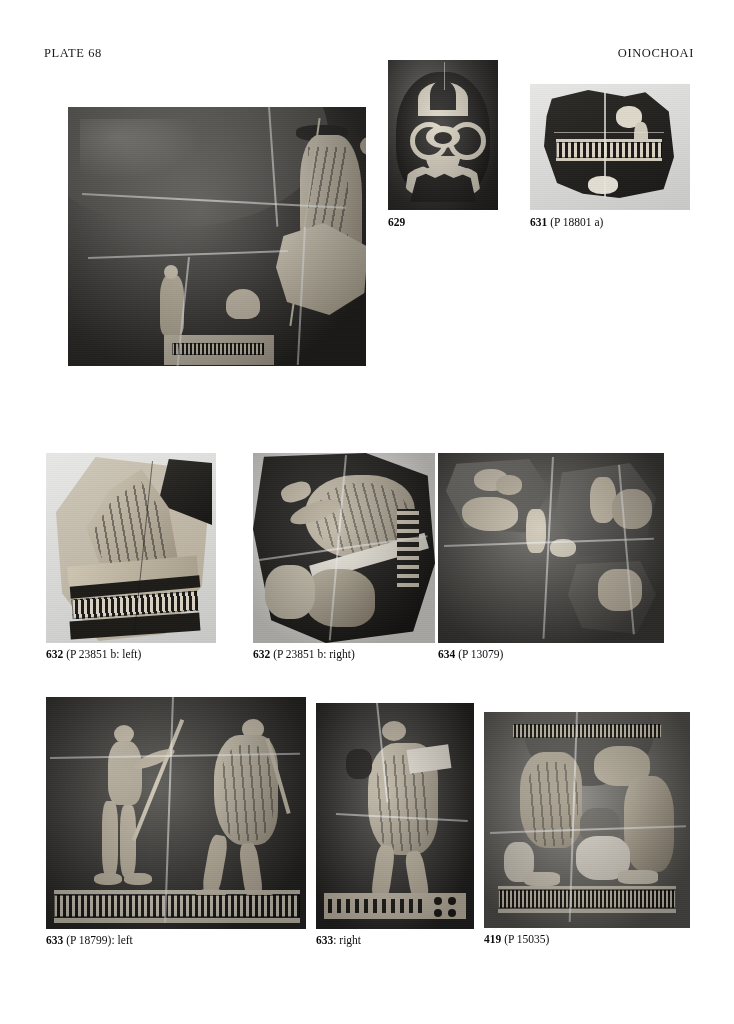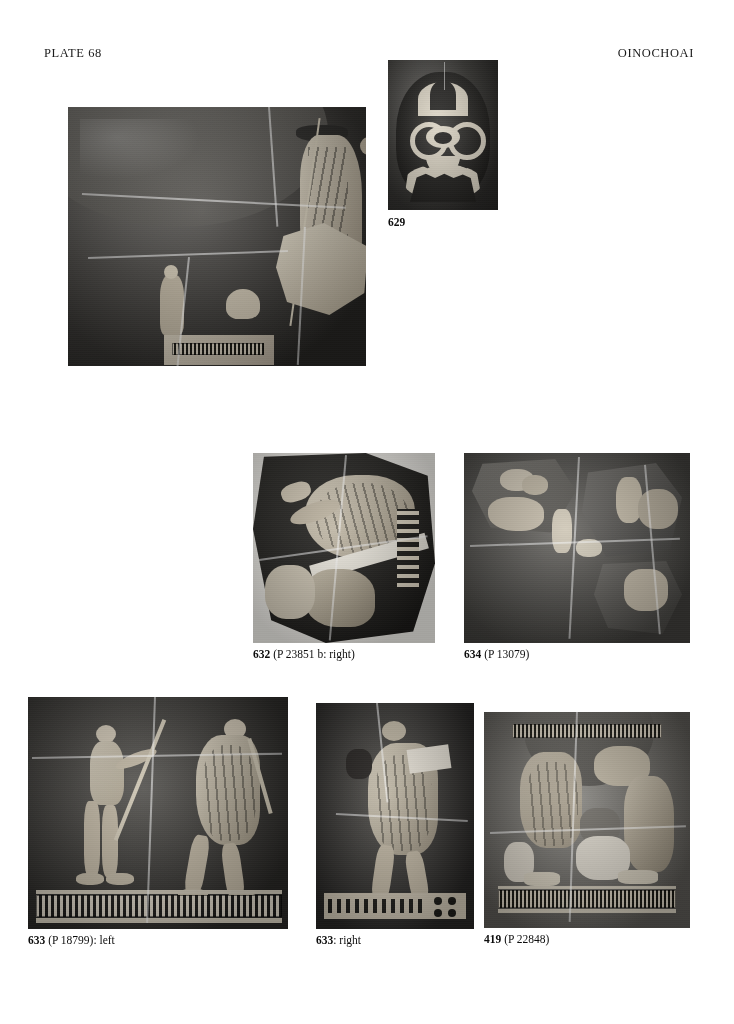--- a/index.html
+++ b/index.html
@@ -148,20 +148,41 @@
       <div class="sh" style="left:22px; top:112px; width:66px; height:30px; background:#232220; clip-path:polygon(0 100%,10% 18%,24% 6%,38% 20%,52% 6%,66% 20%,80% 8%,92% 20%,100% 100%);"></div>
       <div class="crack" style="left:56px; top:2px; width:1px; height:28px;"></div>
       <div class="grain"></div>
       <div class="vign"></div>
     </div>
     <div class="cap" style="margin-top:6px;">
       <b>629</b><span></span>
     </div>
   </div>
 
+  <div class="fig" style="left:530px; top:84px;">
+    <div class="plate light-bg" style="width:160px; height:126px;">
+
+      <div class="sh" style="left:14px; top:6px; width:130px; height:108px; background:linear-gradient(150deg,#2c2b28,#1a1917); clip-path:polygon(6% 8%, 34% 0%, 62% 6%, 78% 2%, 96% 20%, 100% 62%, 92% 92%, 58% 100%, 30% 96%, 10% 86%, 0% 52%, 2% 24%);"></div>
+
+      <div class="sh" style="left:86px; top:22px; width:26px; height:22px; background:#ded8cb; border-radius:45%;"></div>
+      <div class="sh" style="left:104px; top:38px; width:14px; height:30px; background:#cfc9bc; border-radius:40%;"></div>
+      <div class="sh" style="left:58px; top:92px; width:30px; height:18px; background:#e2ddd2; border-radius:45%;"></div>
+
+      <div class="meander" style="left:26px; top:58px; width:106px; height:16px;"></div>
+      <div class="sh" style="left:26px; top:55px; width:106px; height:3px; background:#d3ccbd;"></div>
+      <div class="sh" style="left:26px; top:74px; width:106px; height:3px; background:#d3ccbd;"></div>
+
+      <div class="crack" style="left:74px; top:6px; width:2px; height:108px; background:rgba(230,228,220,.75);"></div>
+      <div class="crack" style="left:24px; top:48px; width:110px; height:1px; background:rgba(225,222,212,.6);"></div>
+      <div class="grain"></div>
+    </div>
+    <div class="cap" style="margin-top:6px;">
+      <b>631</b><span> (P 18801 a)</span>
+    </div>
+  </div>
 
   <div class="fig" style="left:68px; top:107px;">
     <div class="plate gloss" style="width:298px; height:259px;">
       <div class="sh" style="left:0; top:0; width:298px; height:259px; background:radial-gradient(ellipse at 22% 18%, #6b6965 0%, #454340 40%, #232220 85%);"></div>
 
       <div class="sh" style="left:-40px; top:-70px; width:300px; height:190px; border-radius:50%; background:linear-gradient(160deg,#7a7873,#494743); opacity:.85;"></div>
 
       <div class="sh" style="left:228px; top:18px; width:52px; height:16px; background:#2a2927; border-radius:40%;"></div>
       <div class="drape" style="left:232px; top:28px; width:62px; height:150px; border-radius:30% 40% 30% 40%; background:linear-gradient(110deg,#d5cdbb,#9d9382);"></div>
       <div class="sh" style="left:240px; top:40px; width:40px; height:130px; background:repeating-linear-gradient(100deg, rgba(40,38,34,.45) 0 2px, rgba(0,0,0,0) 2px 9px);"></div>
@@ -184,20 +205,41 @@
       <div class="crack" style="left:200px; top:0px; width:2px; height:120px; transform:rotate(-4deg);"></div>
       <div class="crack" style="left:236px; top:120px; width:2px; height:138px; transform:rotate(3deg);"></div>
 
       <div class="sh" style="left:12px; top:12px; width:120px; height:60px; background:radial-gradient(ellipse at 30% 30%, rgba(255,255,255,.18), transparent 70%);"></div>
       <div class="grain"></div>
       <div class="vign"></div>
     </div>
   </div>
 
 
+  <div class="fig" style="left:46px; top:453px;">
+    <div class="plate light-bg" style="width:170px; height:190px;">
+      <div class="sh" style="left:10px; top:4px; width:152px; height:184px; background:linear-gradient(150deg,#cfc9bb,#b1a794); clip-path:polygon(26% 0%, 86% 6%, 100% 30%, 96% 70%, 72% 96%, 28% 100%, 4% 74%, 0% 30%);"></div>
+
+      <div class="sh" style="left:112px; top:6px; width:54px; height:66px; background:linear-gradient(150deg,#2d2c29,#171614); clip-path:polygon(20% 0,100% 6%,100% 100%,0 68%);"></div>
+
+      <div class="sh" style="left:40px; top:16px; width:96px; height:96px; background:linear-gradient(130deg,#d0c8b6,#9d9382); clip-path:polygon(58% 0%, 86% 40%, 96% 96%, 14% 98%, 0% 62%, 24% 22%);"></div>
+      <div class="sh" style="left:46px; top:28px; width:84px; height:84px; background:repeating-linear-gradient(80deg, rgba(44,42,36,.5) 0 2px, rgba(0,0,0,0) 2px 9px); clip-path:polygon(58% 0%, 86% 40%, 96% 96%, 14% 98%, 0% 62%, 24% 22%);"></div>
+
+      <div class="sh" style="left:22px; top:108px; width:130px; height:26px; background:linear-gradient(120deg,#cec6b3,#a89e8b); transform:rotate(-5deg);"></div>
+      <div class="sh" style="left:24px; top:128px; width:130px; height:12px; background:#1d1c19; transform:rotate(-5deg);"></div>
+
+      <div class="meander" style="left:26px; top:142px; width:126px; height:20px; transform:rotate(-4deg);"></div>
+      <div class="sh" style="left:24px; top:164px; width:130px; height:18px; background:#1c1b18; transform:rotate(-4deg);"></div>
+      <div class="crackd" style="left:106px; top:8px; width:1px; height:170px; transform:rotate(6deg);"></div>
+      <div class="grain"></div>
+    </div>
+    <div class="cap">
+      <b>632</b><span> (P 23851 b: left)</span>
+    </div>
+  </div>
 
   <div class="fig" style="left:253px; top:453px;">
     <div class="plate" style="width:182px; height:190px; background:#e6e4df;">
       <div class="sh" style="left:0; top:0; width:182px; height:190px; background:linear-gradient(150deg,#2b2a27,#171614); clip-path:polygon(6% 2%, 62% 0%, 96% 12%, 100% 58%, 88% 94%, 40% 100%, 10% 88%, 0% 40%);"></div>
 
       <div class="sh" style="left:52px; top:22px; width:110px; height:84px; background:linear-gradient(130deg,#cfc7b5,#a59b89); border-radius:46% 42% 40% 50%;"></div>
       <div class="sh" style="left:62px; top:30px; width:94px; height:70px; background:repeating-linear-gradient(75deg, rgba(40,38,32,.45) 0 2px, rgba(0,0,0,0) 2px 9px); border-radius:46%;"></div>
       <div class="limb" style="left:36px; top:50px; width:52px; height:18px; transform:rotate(-20deg);"></div>
       <div class="sh" style="left:28px; top:30px; width:30px; height:18px; background:#cbc2af; border-radius:40%; transform:rotate(-18deg);"></div>
 
@@ -210,21 +252,21 @@
       <div class="crack" style="left:92px; top:2px; width:2px; height:186px; transform:rotate(5deg);"></div>
       <div class="crack" style="left:6px; top:106px; width:170px; height:2px; transform:rotate(-8deg);"></div>
       <div class="grain"></div>
       <div class="vign"></div>
     </div>
     <div class="cap">
       <b>632</b><span> (P 23851 b: right)</span>
     </div>
   </div>
 
-  <div class="fig" style="left:464px; top:453px;">
+  <div class="fig" style="left:438px; top:453px;">
     <div class="plate" style="width:226px; height:190px; background:#4a4946;">
       <div class="sh" style="left:0; top:0; width:226px; height:190px; background:radial-gradient(ellipse at 40% 40%, #6a6864, #3b3a37 80%);"></div>
 
       <div class="sh" style="left:8px; top:6px; width:104px; height:80px; background:linear-gradient(140deg,#7a7873,#4c4a46); clip-path:polygon(10% 6%, 80% 0%, 100% 40%, 76% 92%, 18% 86%, 0% 40%);"></div>
       <div class="sh" style="left:118px; top:10px; width:100px; height:96px; background:linear-gradient(140deg,#6e6c68,#434240); clip-path:polygon(6% 10%, 74% 0%, 100% 36%, 88% 90%, 24% 98%, 0% 50%);"></div>
       <div class="sh" style="left:130px; top:108px; width:88px; height:76px; background:linear-gradient(140deg,#6a6864,#3e3d3a); clip-path:polygon(10% 4%, 82% 0%, 100% 44%, 78% 96%, 16% 88%, 0% 44%);"></div>
 
       <div class="sh" style="left:36px; top:16px; width:34px; height:22px; background:#c9c1b0; border-radius:45%;"></div>
       <div class="sh" style="left:58px; top:22px; width:26px; height:20px; background:#bdb4a2; border-radius:45%;"></div>
       <div class="sh" style="left:24px; top:44px; width:56px; height:34px; background:#c6bdab; border-radius:40% 45% 40% 50%;"></div>
@@ -238,21 +280,21 @@
       <div class="crack" style="left:6px; top:92px; width:210px; height:2px; transform:rotate(-2deg);"></div>
       <div class="crack" style="left:180px; top:12px; width:2px; height:170px; transform:rotate(-5deg);"></div>
       <div class="grain"></div>
       <div class="vign"></div>
     </div>
     <div class="cap">
       <b>634</b><span> (P 13079)</span>
     </div>
   </div>
 
-  <div class="fig" style="left:28px; top:697px;">
+  <div class="fig" style="left:46px; top:697px;">
     <div class="plate gloss" style="width:260px; height:232px;">
       <div class="sh" style="left:0; top:0; width:260px; height:232px; background:radial-gradient(ellipse at 40% 35%, #53514d, #262523 82%);"></div>
 
       <div class="sh" style="left:68px; top:28px; width:20px; height:18px; background:#cbc2b0; border-radius:50%;"></div>
       <div class="sh" style="left:62px; top:44px; width:34px; height:64px; background:linear-gradient(120deg,#cfc7b5,#a9a08d); border-radius:36% 40% 30% 30%;"></div>
       <div class="limb" style="left:86px; top:56px; width:44px; height:12px; transform:rotate(-22deg);"></div>
       <div class="limb" style="left:56px; top:104px; width:16px; height:76px; border-radius:30%;"></div>
       <div class="limb" style="left:74px; top:108px; width:16px; height:72px; border-radius:30%;"></div>
       <div class="sh" style="left:48px; top:176px; width:28px; height:12px; background:#bfb6a3; border-radius:40%;"></div>
       <div class="sh" style="left:78px; top:176px; width:28px; height:12px; background:#bfb6a3; border-radius:40%;"></div>
@@ -335,17 +377,17 @@
       <div class="sh" style="left:14px; top:197px; width:178px; height:4px; background:#cac3b3;"></div>
       <div class="sh" style="left:40px; top:160px; width:36px; height:14px; background:#cec7b7; border-radius:30%;"></div>
       <div class="sh" style="left:134px; top:158px; width:40px; height:14px; background:#cec7b7; border-radius:30%;"></div>
 
       <div class="crack" style="left:92px; top:0; width:2px; height:210px; transform:rotate(2deg);"></div>
       <div class="crack" style="left:6px; top:120px; width:196px; height:2px; transform:rotate(-2deg);"></div>
       <div class="grain"></div>
       <div class="vign"></div>
     </div>
     <div class="cap">
-      <b>419</b><span> (P 22848)</span>
+      <b>419</b><span> (P 15035)</span>
     </div>
   </div>
 
 </div>
 
 </body></html>

